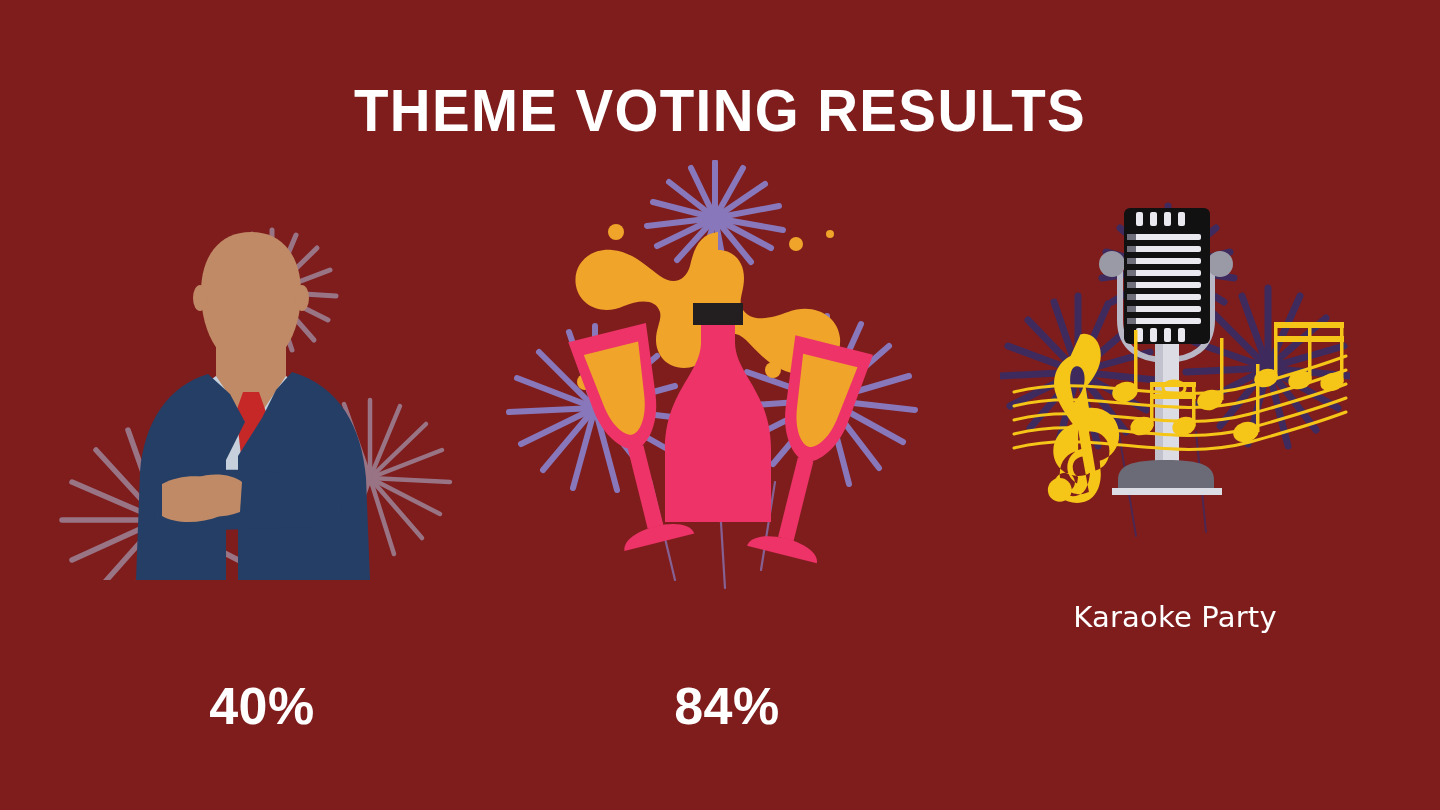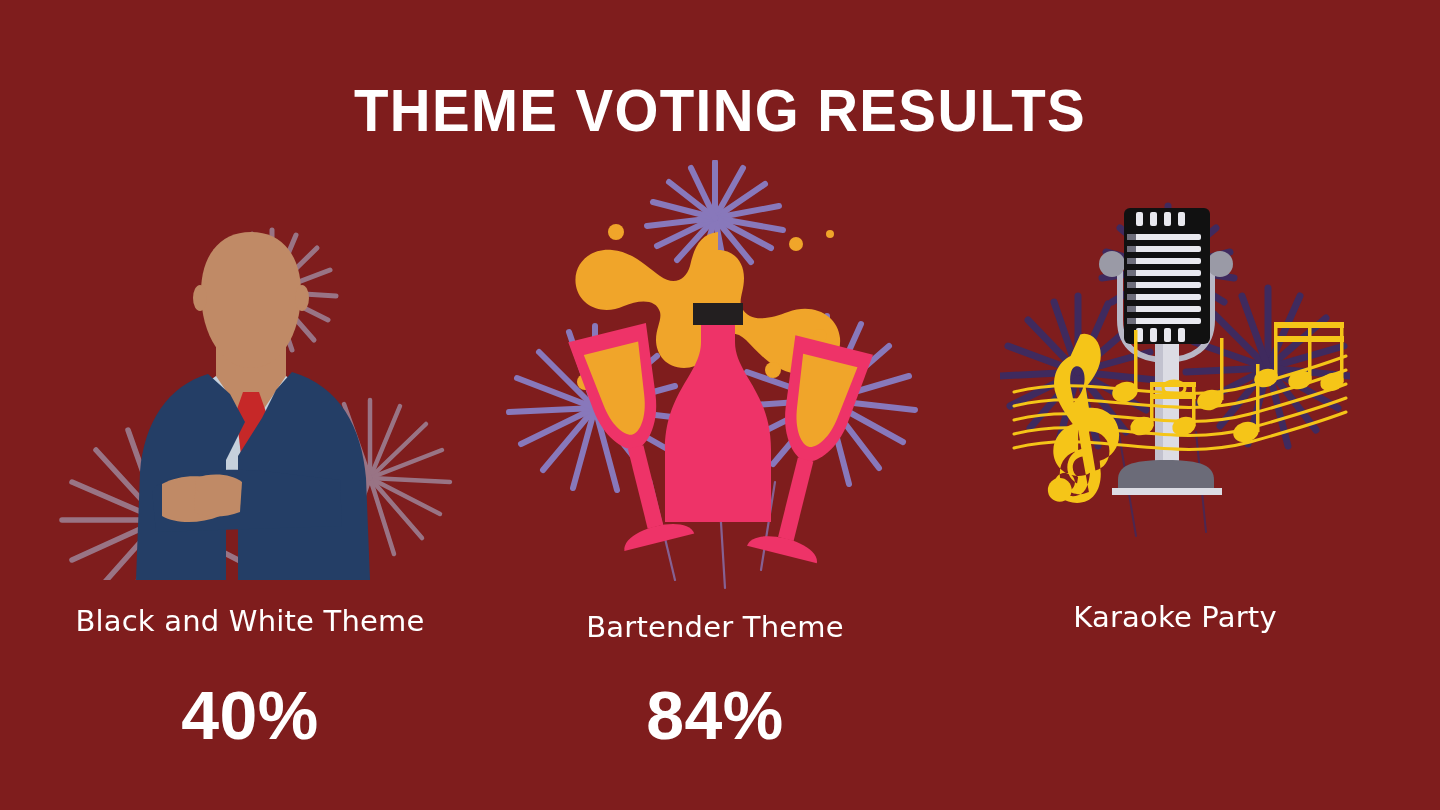--- a/index.html
+++ b/index.html
@@ -58,27 +58,27 @@
     text-align: center;
     color: #ffffff;
     font-family: "DejaVu Sans", sans-serif;
     font-weight: 400;
     font-size: 29px;
     letter-spacing: 0.2px;
     white-space: nowrap;
   }
   .col-pct {
     position: absolute;
-    left: 0;
+    left: 12px;
     width: 100%;
     text-align: center;
     color: #ffffff;
     font-family: "Liberation Sans", sans-serif;
     font-weight: 700;
-    font-size: 68px;
+    font-size: 52px;
     letter-spacing: 0.5px;
   }
 
   
   #col-bw   { left: 40px;   width: 420px; }
   #col-bt   { left: 475px;  width: 480px; }
   #col-kp   { left: 1000px; width: 350px; }
 
   #col-bw .col-label { top: 444px; }
   #col-bt .col-label { top: 450px; }
@@ -181,21 +181,20 @@
                    L 330 420 L 198 420 L 198 296
                    L 222 258 L 236 230 Z" fill="#243e66"></path>
 
           <path d="M112 330 C 128 312, 184 306, 232 312 L 300 320 L 302 366 L 116 372 Z" fill="#243e66"></path>
 
           <path d="M122 324 c18 -10 44 -10 58 -2 l0 34 c-20 8 -44 8 -58 0 z" fill="#c08a66"></path>
           <path d="M156 318 c16 -6 36 -4 46 4 l-2 30 c-16 6 -34 6 -46 0 z" fill="#c08a66"></path>
         </g>
       </svg>
     </div>
-    <div class="col-label">Black and White Theme</div>
     <div class="col-pct">40%</div>
   </div>
 
   <div class="col" id="col-bt">
     <div class="col-art">
       <svg class="art-svg" width="480" height="430" viewBox="0 0 480 430" xmlns="http://www.w3.org/2000/svg">
 
         <g stroke="#8878bb" stroke-width="6" stroke-linecap="round" fill="none">
 
           <g transform="translate(240,58)">
@@ -303,21 +302,20 @@
         </g>
 
         <g transform="translate(316,168) rotate(14)">
           <path d="M6 6 L86 6 L78 78 C 74 110, 56 126, 46 126 C 36 126, 18 110, 14 78 Z" fill="#ee3368"></path>
           <path d="M18 22 L74 22 L67 75 C 64 99, 53 111, 46 111 C 39 111, 28 99, 25 75 Z" fill="#f0a52a"></path>
           <rect x="38" y="124" width="16" height="82" fill="#ee3368"></rect>
           <path d="M10 222 C 12 200, 80 200, 82 222 Z" fill="#ee3368"></path>
         </g>
       </svg>
     </div>
-    <div class="col-label">Bartender Theme</div>
     <div class="col-pct">84%</div>
   </div>
 
   <div class="col" id="col-kp">
     <div class="col-art">
       <svg class="art-svg" width="350" height="400" viewBox="0 0 350 400" xmlns="http://www.w3.org/2000/svg">
 
         <g stroke="#3f2a5e" stroke-width="7" stroke-linecap="round" fill="none">
           <g transform="translate(168,108)">
             <line x1="0" y1="0" x2="0" y2="-62"></line>

